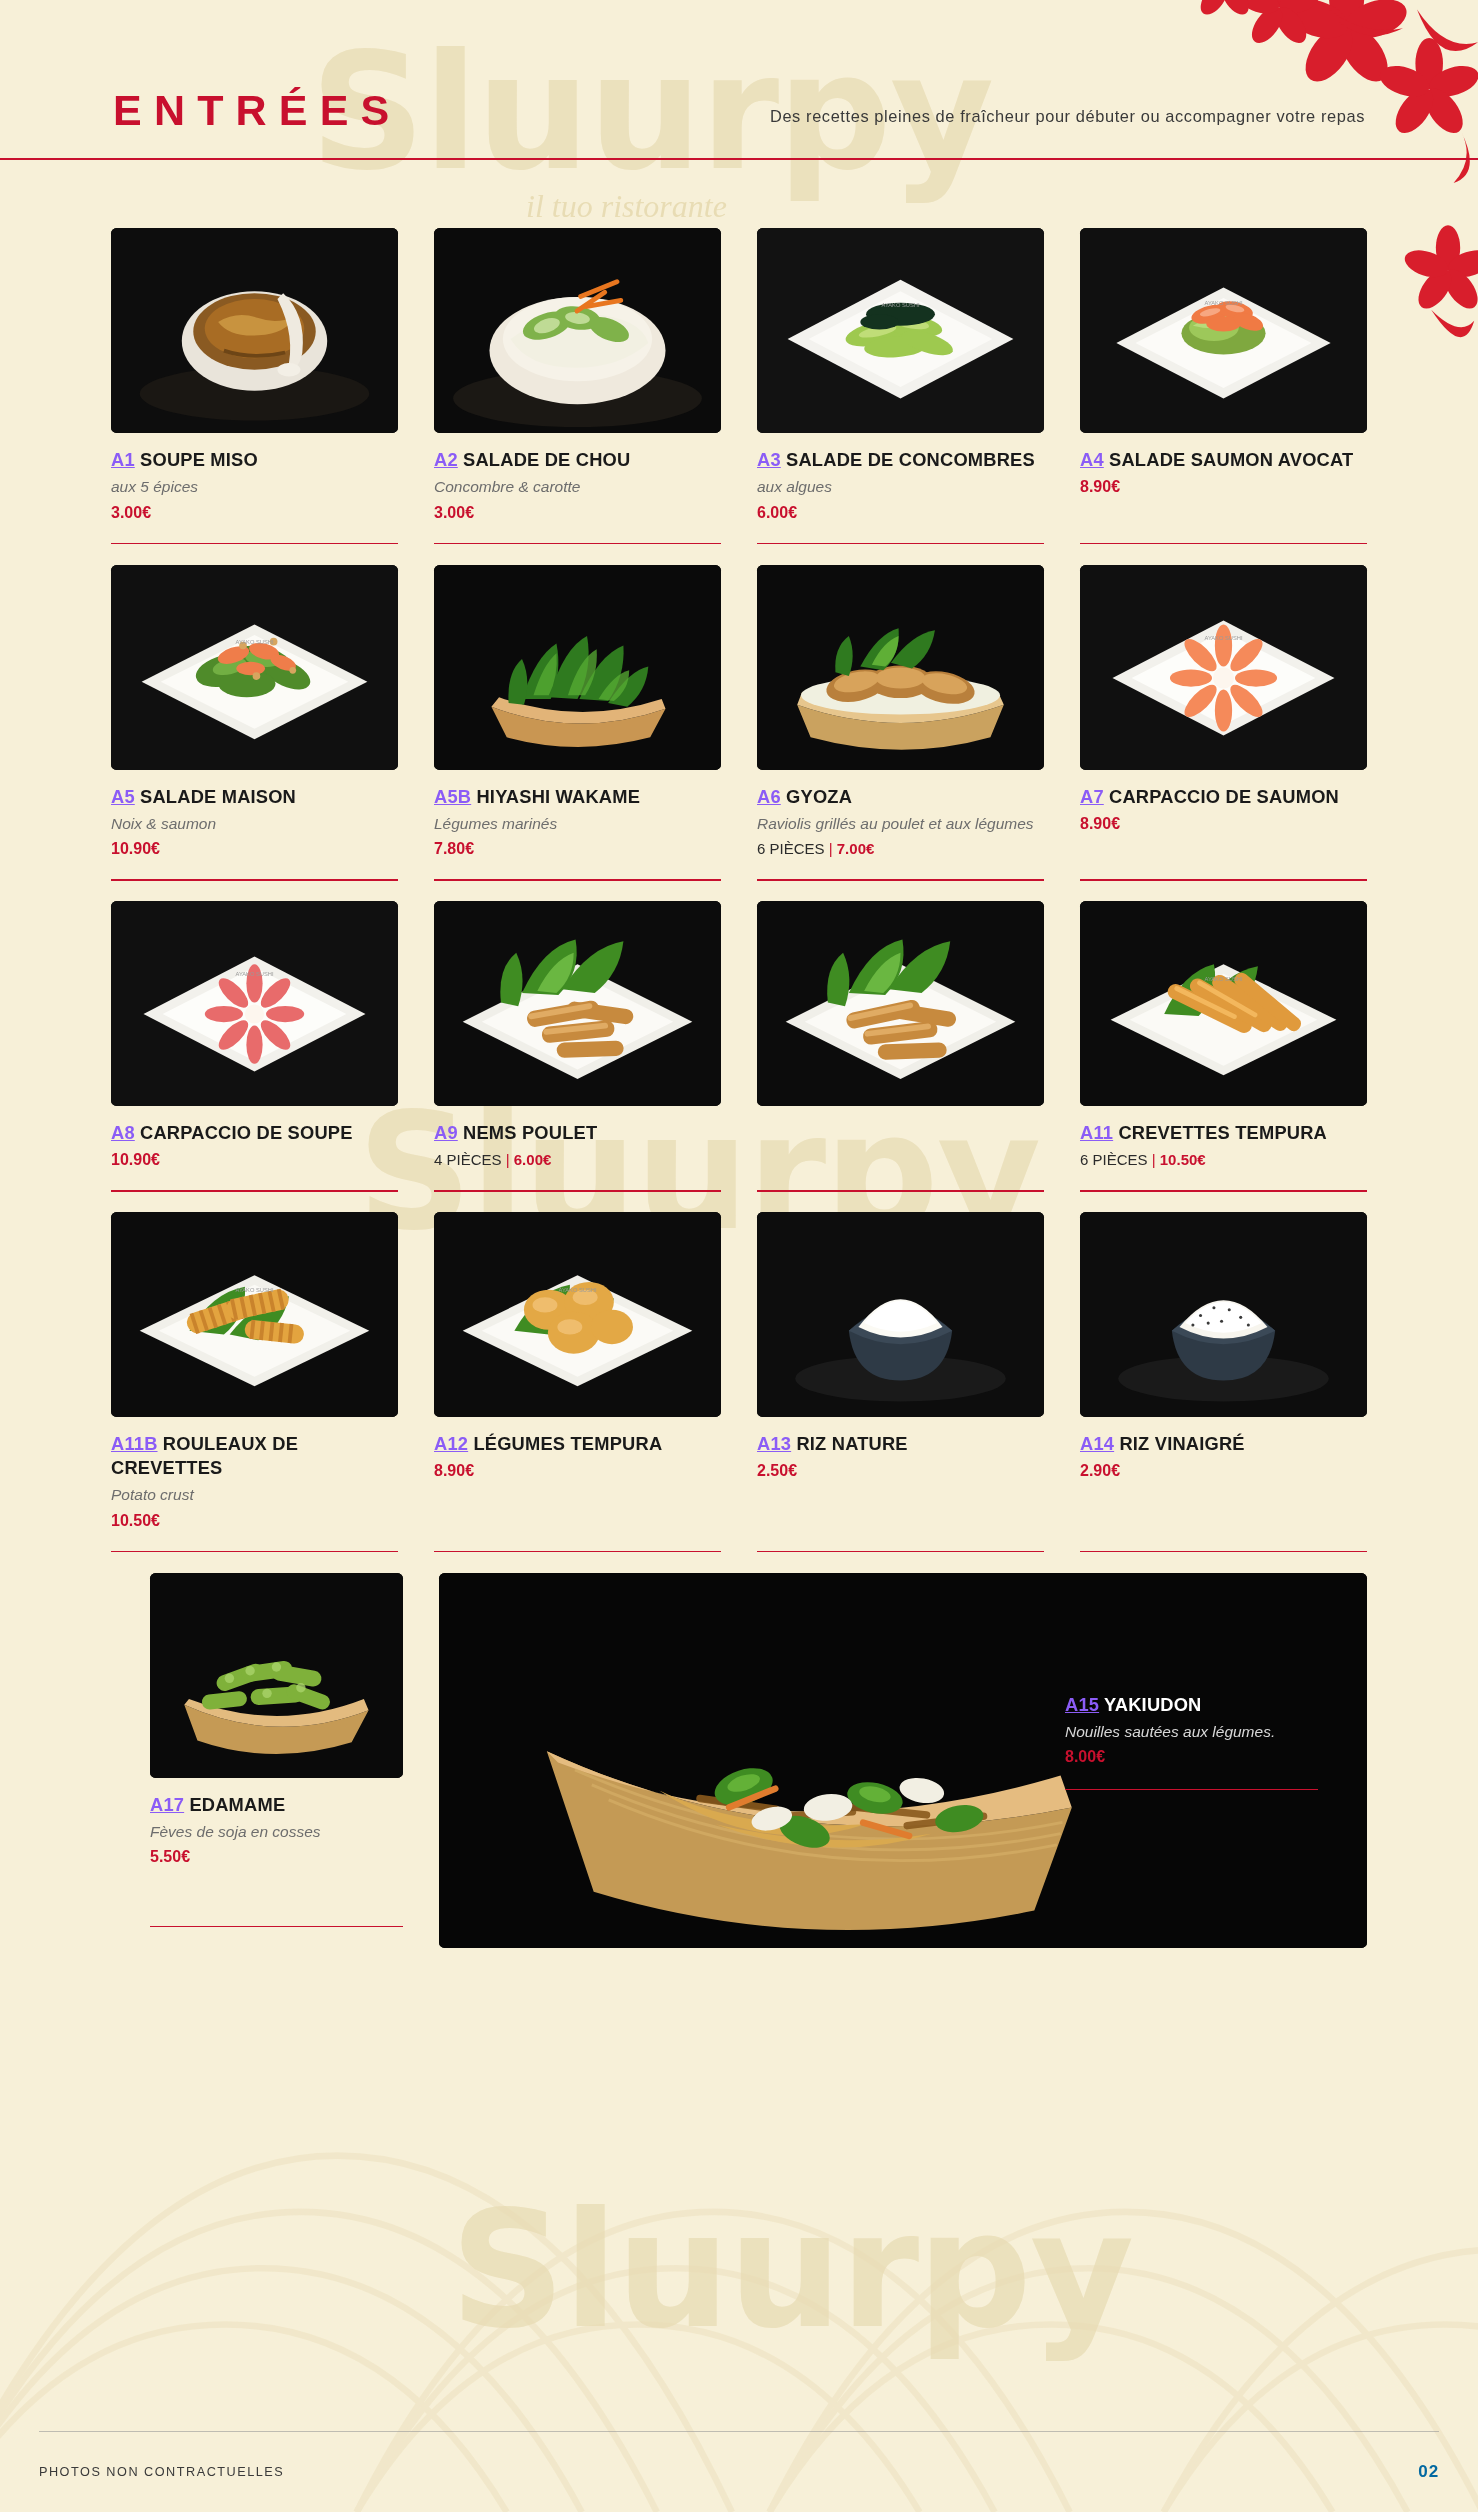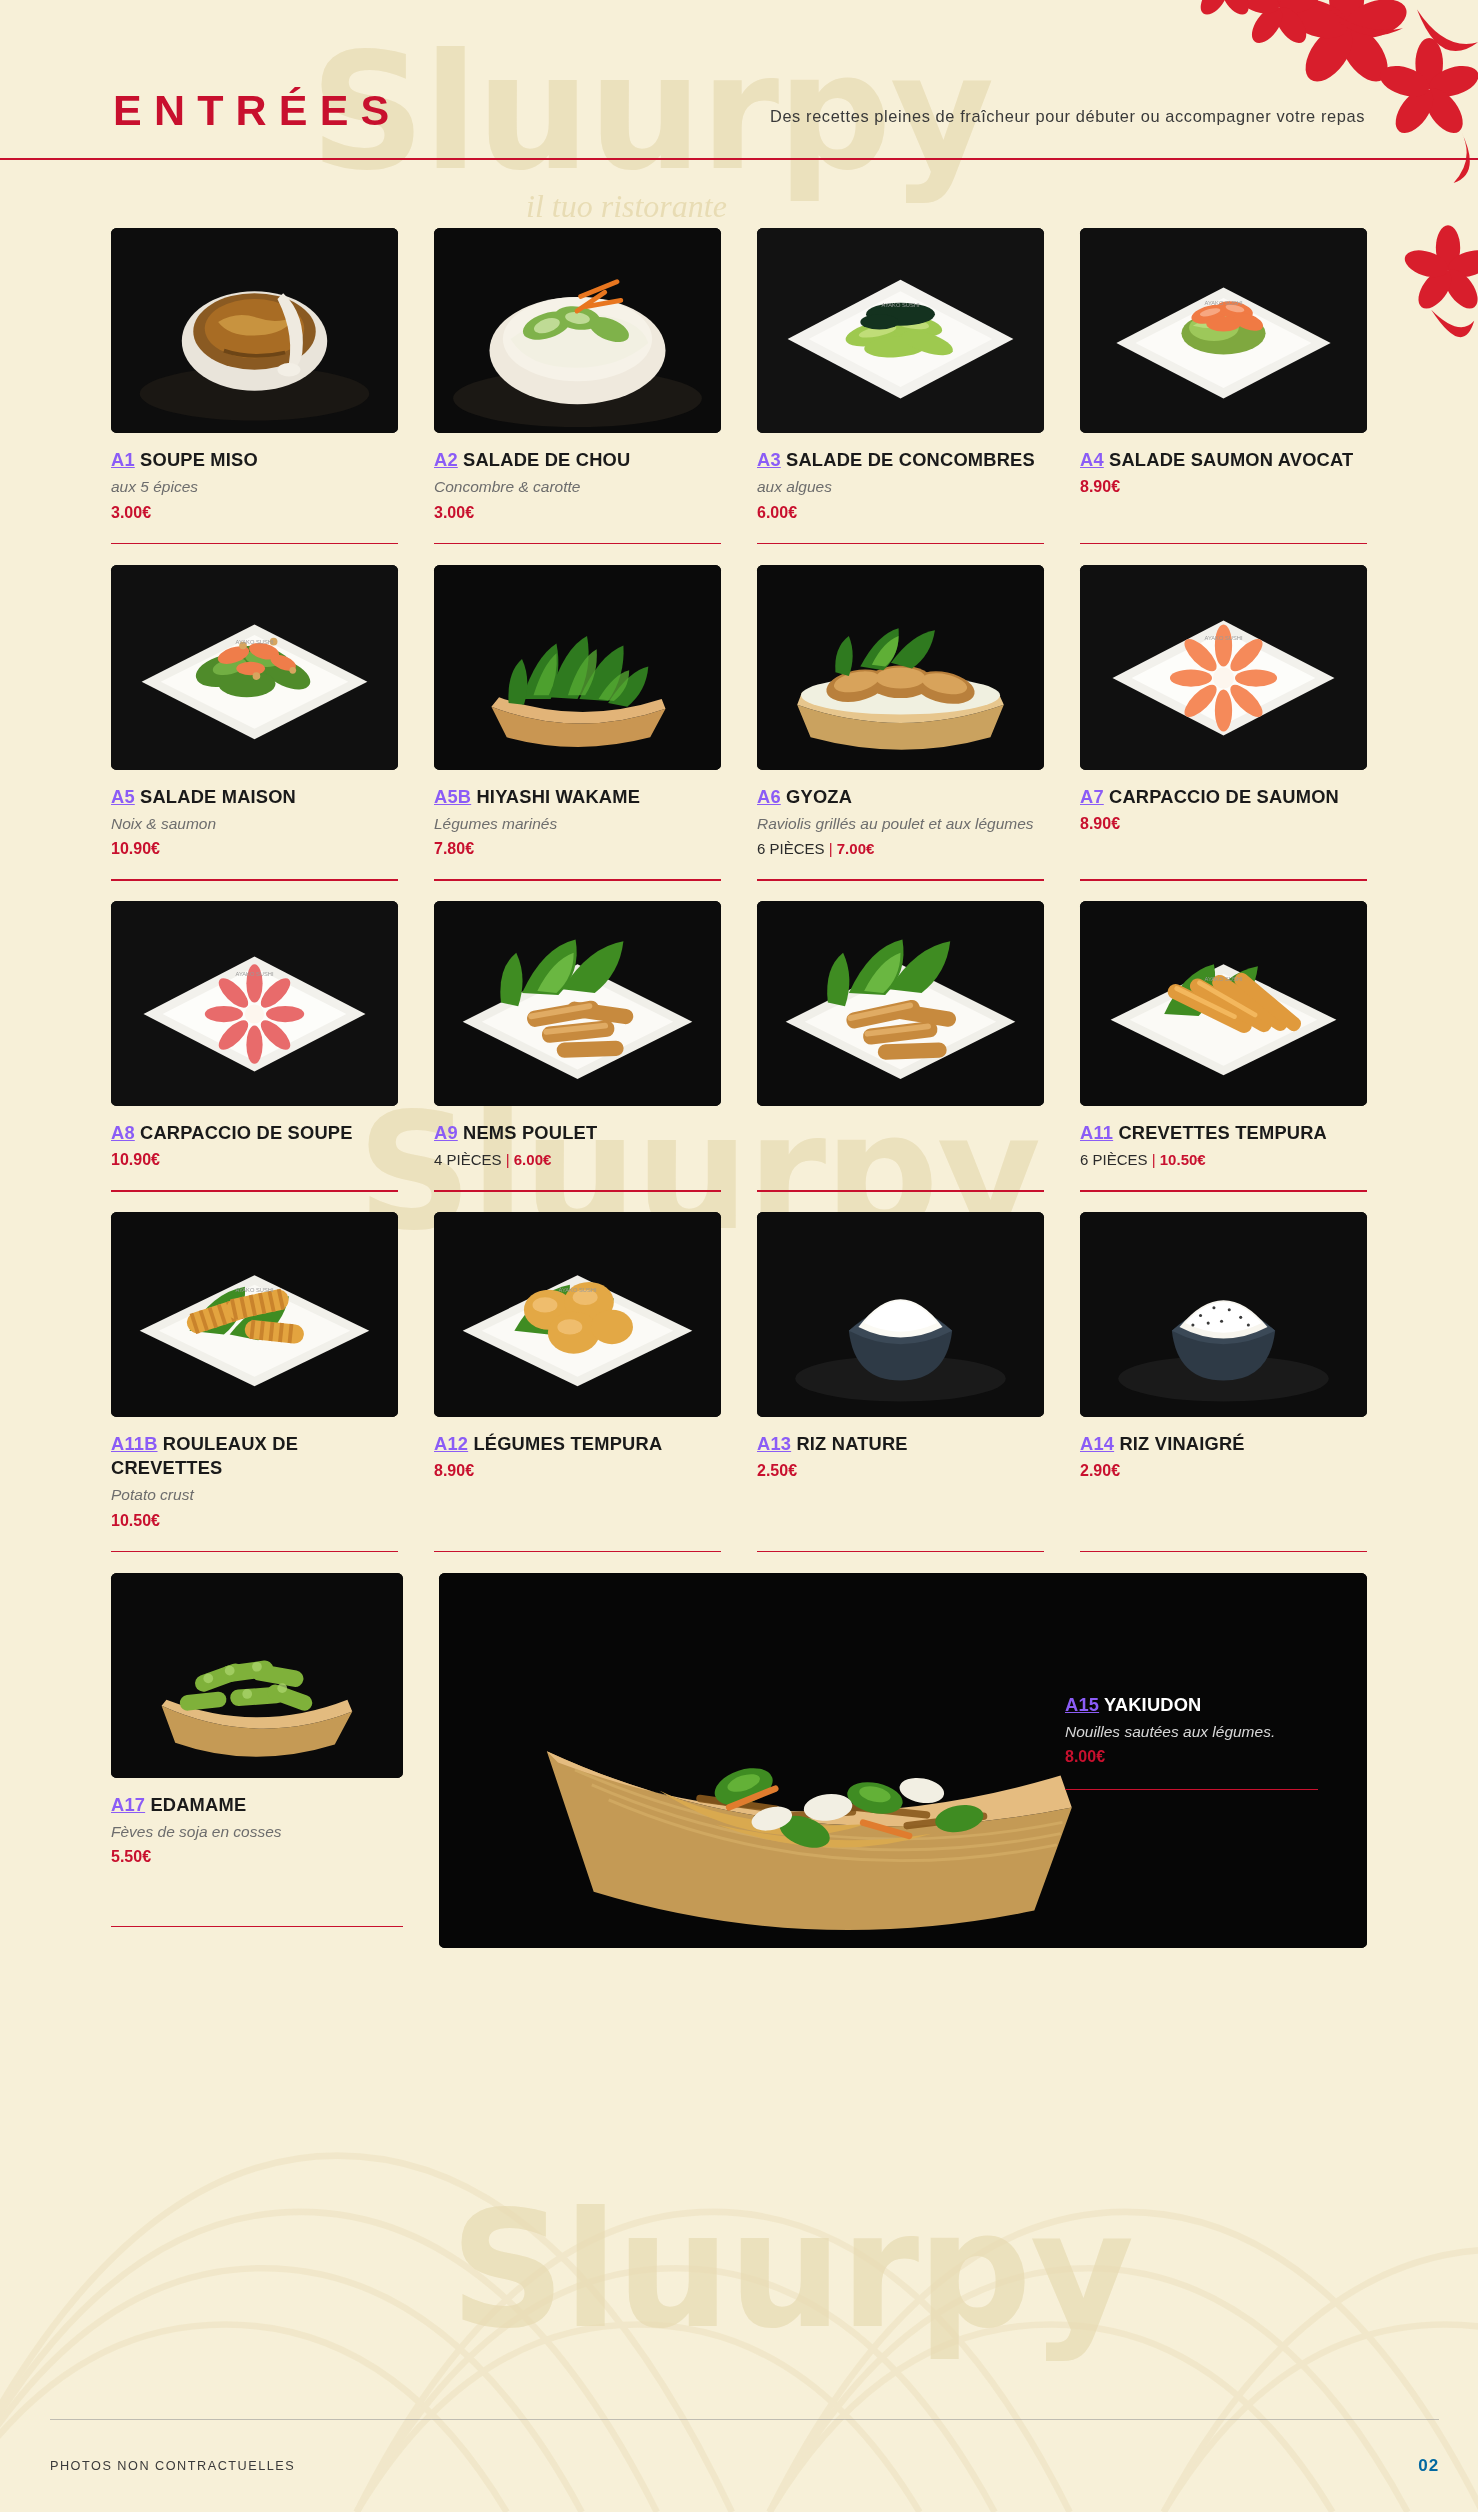--- a/index.html
+++ b/index.html
@@ -116,21 +116,21 @@
   .feature svg { position:absolute; inset:0; width:100%; height:100%; }
   .feature-text {
     position:absolute; right:49px; top:120px; width:253px; z-index:3;
   }
   .feature-text .name { color:#ffffff; }
   .feature-text .desc { color:#d8d8d8; }
   .feature-text .fline { height:1.4px; background:#c8102e; margin-top:22.5px; }
 
   
   .footer {
-    position:absolute; left:11px; right:0; bottom:0; height:93px; z-index:6;
+    position:absolute; left:0; right:0; bottom:0; height:81px; z-index:6;
     display:flex; align-items:center; justify-content:space-between;
     padding:0 39px;
   }
   .footer::before {
     content:""; position:absolute; left:39px; right:39px; top:0;
     height:1.4px; background:#9a9a9a; opacity:.6;
   }
   .footer-note { font-size:12.7px; letter-spacing:1.5px; color:#3a3a3a; }
   .footer-page { font-size:17px; font-weight:700; letter-spacing:0.9px; color:#0369a1; }
 </style>
@@ -740,21 +740,21 @@
       <div class="name"><span class="code">A14</span> <span>RIZ VINAIGRÉ</span></div>
       <div class="price">2.90€</div>
     </div>
     <div class="sep-line"></div>
   </div>
 
 </div>
 
 <div class="bottom">
 
-  <div class="cell" style="padding-bottom:43px;">
+  <div class="cell" style="padding-bottom:43px;margin-left:39px;">
     <div class="photo">
       <svg viewBox="0 0 300 218" preserveAspectRatio="xMidYMid slice">
         <rect width="300" height="218" fill="#0a0a0a"></rect>
         <path d="M52 140 q98 44 196 6 l-18 34 q-84 26 -164 -2z" fill="#c59a55"></path>
         <path d="M52 140 q98 44 196 6 l-5 -12 q-92 36 -186 0z" fill="#e3bb7f"></path>
         <g fill="#7fb13a">
           <rect x="84" y="112" width="52" height="17" rx="8.5" transform="rotate(-20 84 112)"></rect>
           <rect x="112" y="100" width="54" height="17" rx="8.5" transform="rotate(-8 112 100)"></rect>
           <rect x="146" y="96" width="54" height="17" rx="8.5" transform="rotate(10 146 96)"></rect>
           <rect x="122" y="124" width="56" height="17" rx="8.5" transform="rotate(-4 122 124)"></rect>

